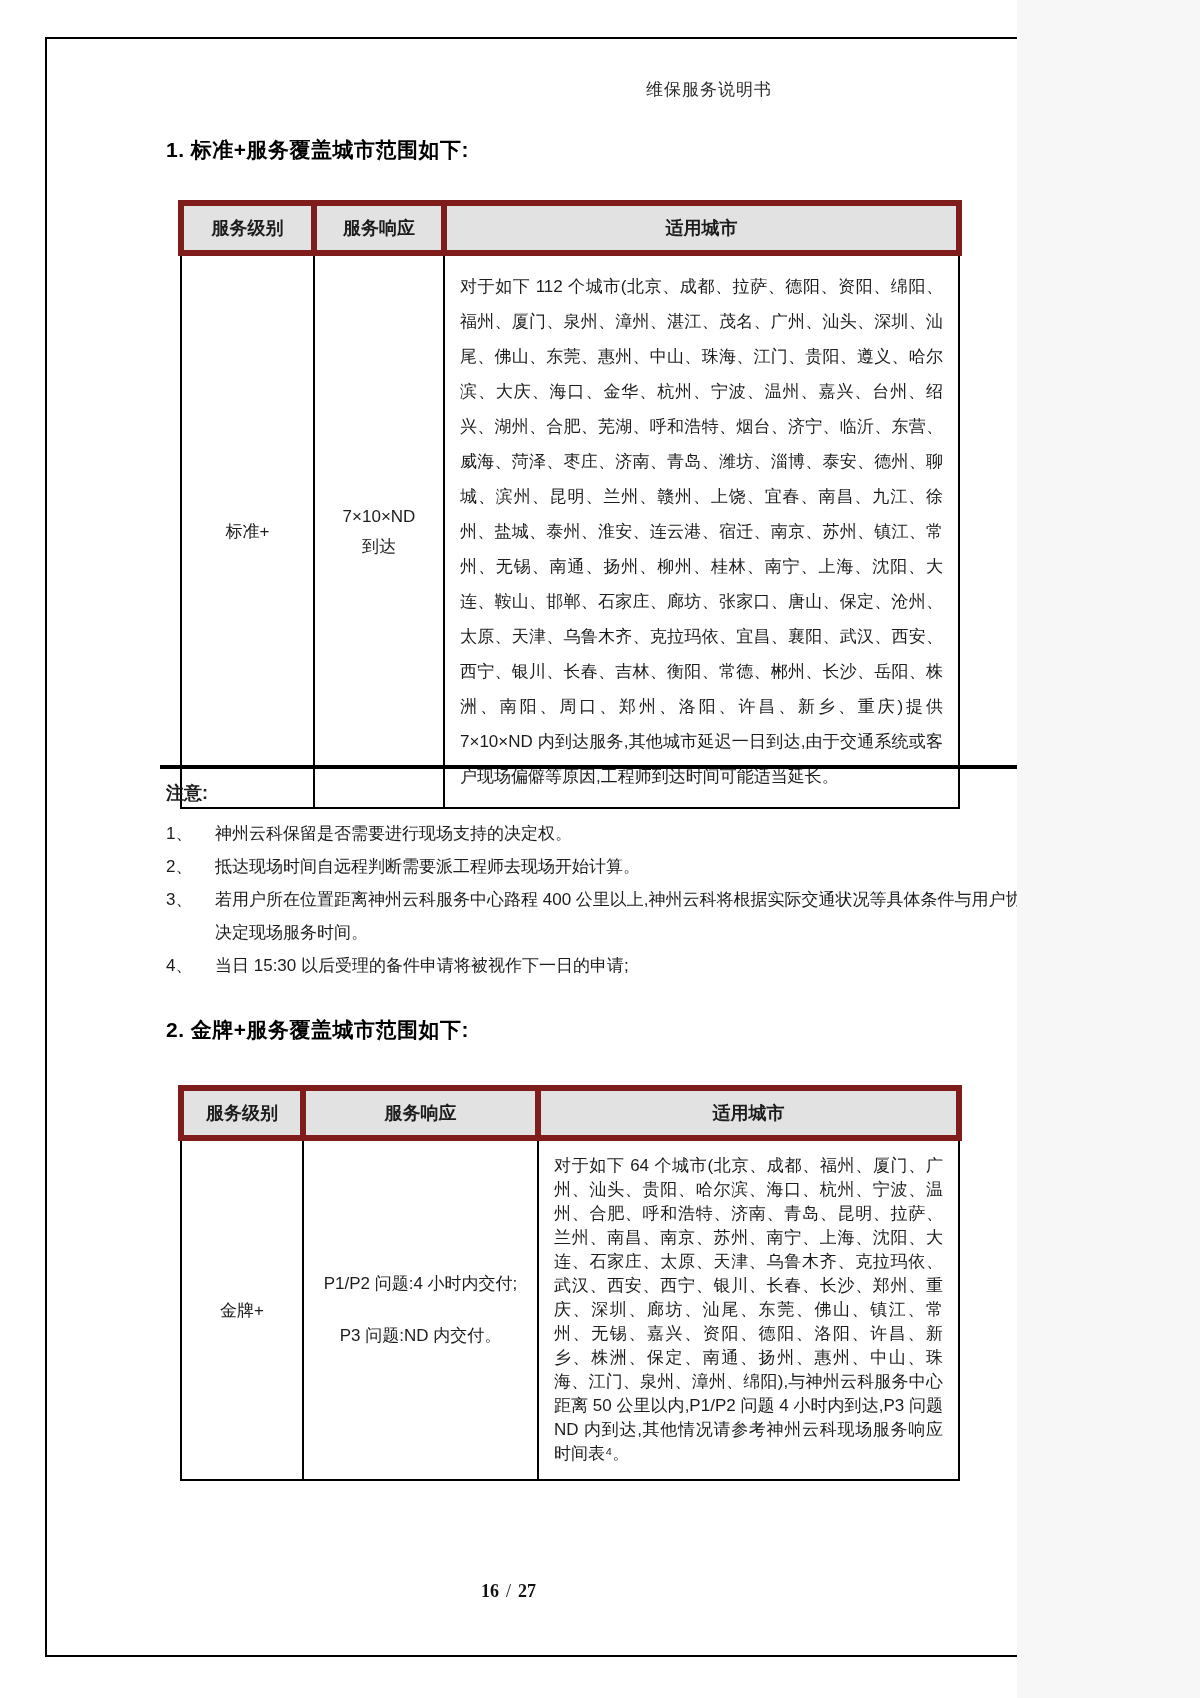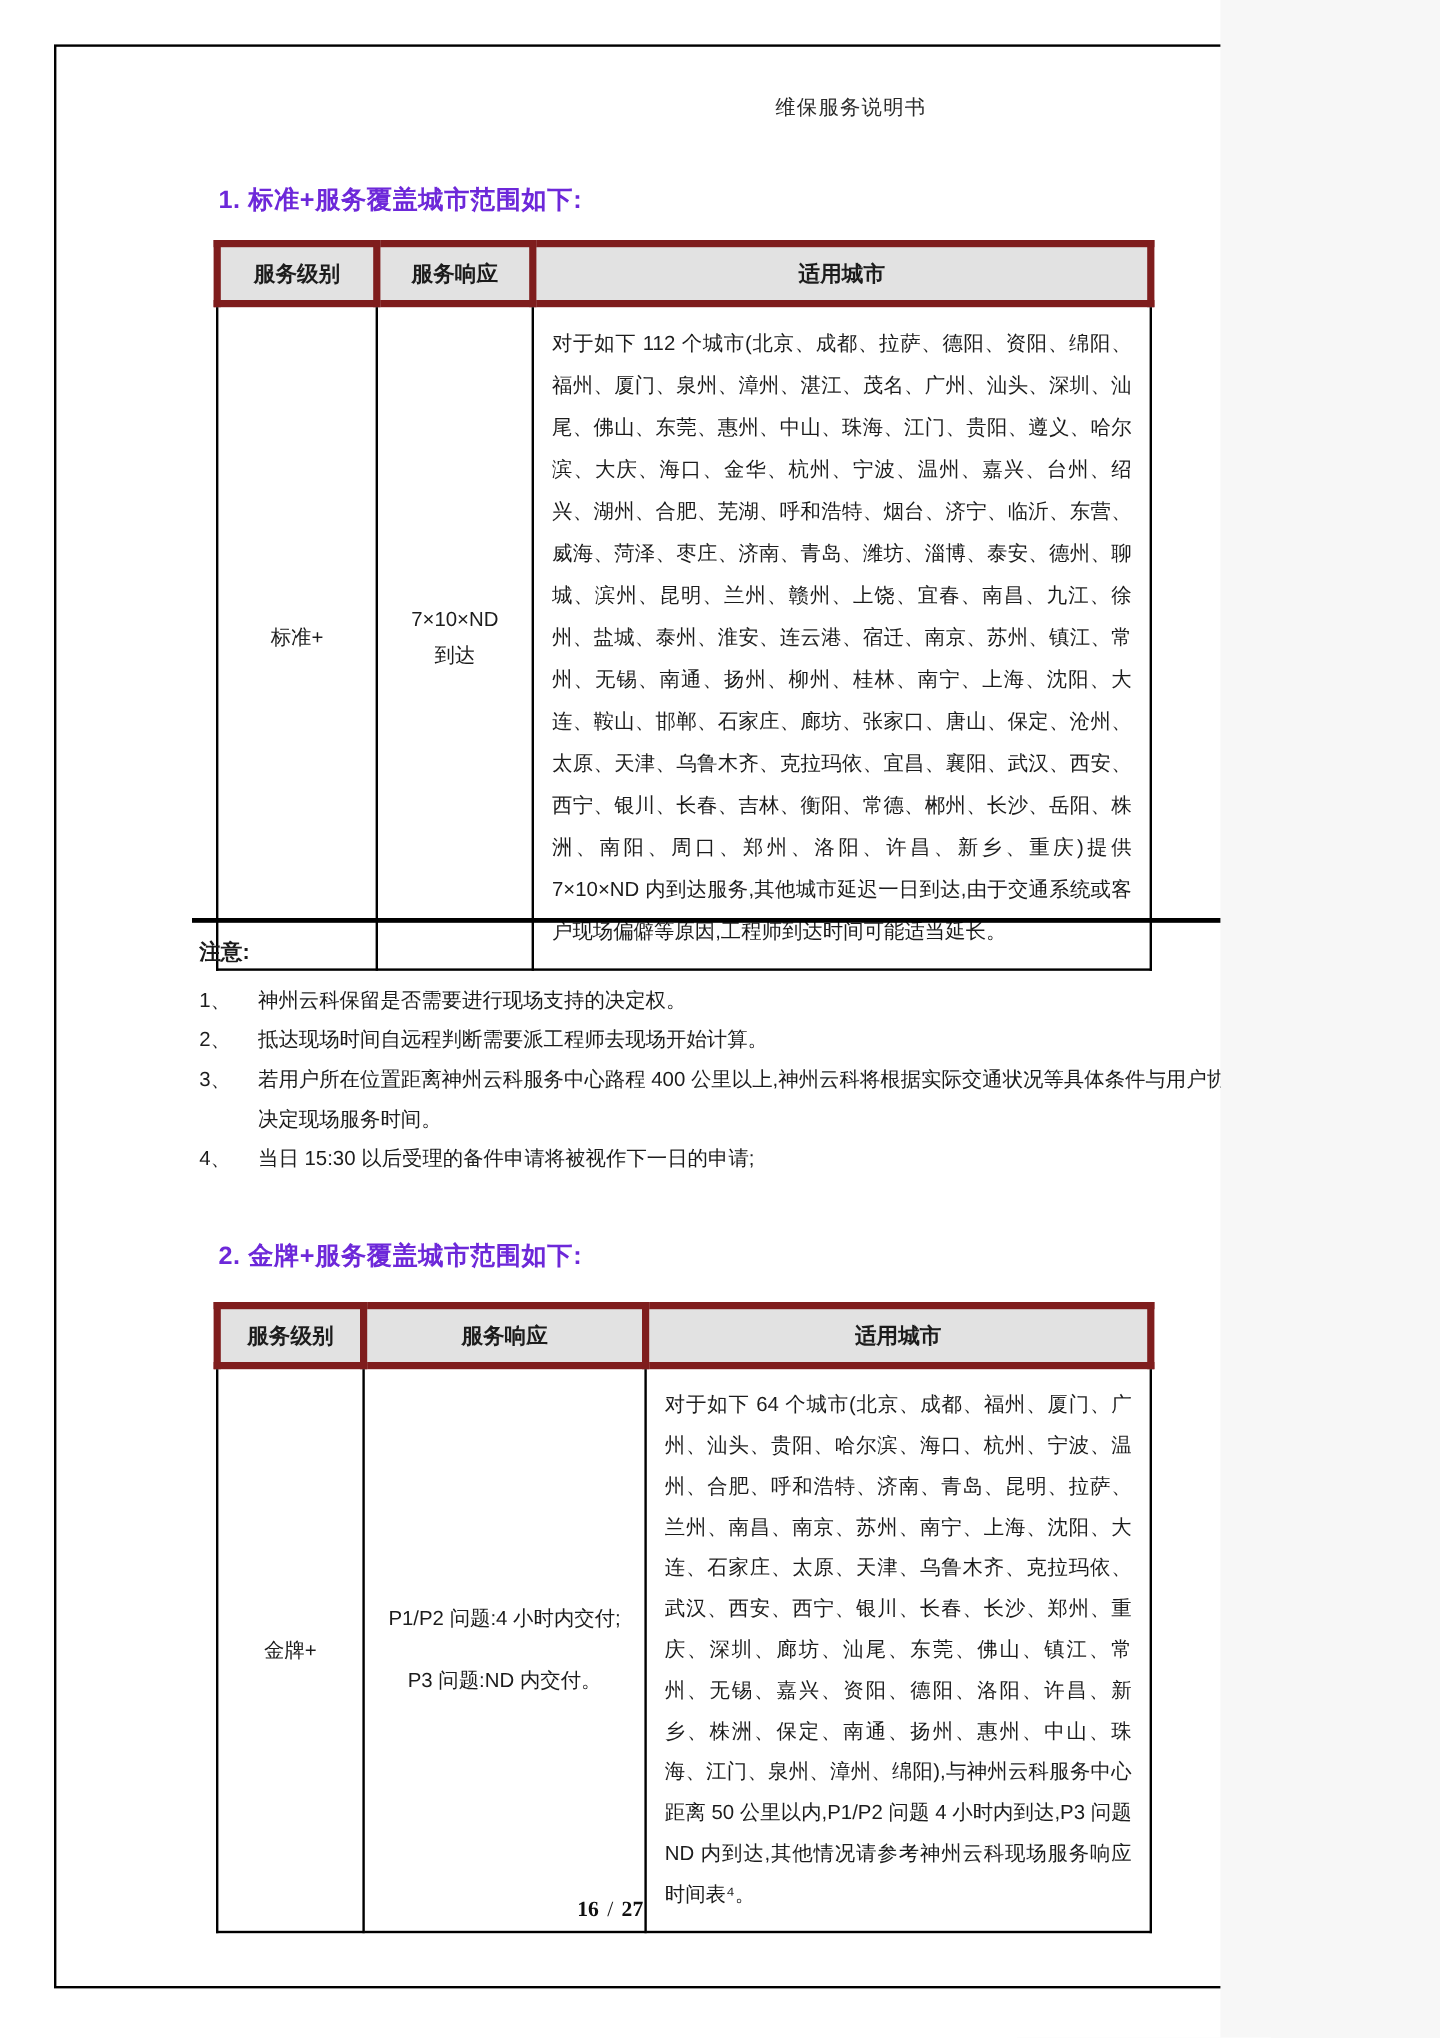--- a/index.html
+++ b/index.html
@@ -15,22 +15,22 @@
   .page-frame {
     position:absolute; left:45px; top:37px; width:1108px; height:1620px;
     border:2px solid #000; box-sizing:border-box;
   }
   .doc-header {
     position:absolute; top:78px; right:245px;
     font-family:"Liberation Serif","DejaVu Serif",serif;
     font-size:17px; color:#2b2b2b; letter-spacing:1px;
   }
   .h-section {
-    position:absolute; left:166px; margin:16px;
-    font-size:21px; font-weight:bold; color:#6d28d9; letter-spacing:0.5px;
+    position:absolute; left:166px; margin:0;
+    font-size:21px; font-weight:bold; color:#000000; letter-spacing:0.5px;
   }
   #section1-heading { top:136px; }
   #section2-heading { top:1016px; }
 
   table.svc {
     position:absolute; left:178px; width:778px;
     border-collapse:collapse; table-layout:fixed;
     border:2px solid #000;
   }
   #table-standard { top:200px; }
@@ -45,21 +45,21 @@
     font-size:17px;
   }
   td.cell-level { text-align:center; }
   td.cell-response { text-align:center; line-height:30px; padding:6px 10px;margin-top:44px; }
   td.cell-response .resp-line { display:block; }
   #table-gold td.cell-response .resp-line + .resp-line { margin-top:22px; }
   td.cell-cities {
     padding:13px 15px; text-align:justify;
   }
   #table-standard td.cell-cities { line-height:35px; }
-  #table-gold td.cell-cities { line-height:34px; }
+  #table-gold td.cell-cities { line-height:24px; }
 
   .section-divider {
     position:absolute; left:160px; top:765px; width:880px; height:4px;
     background:#000;
   }
   .notes-heading {
     position:absolute; left:166px; top:781px;
     font-size:18px; font-weight:bold;text-align:right;
   }
   .notes-list {

